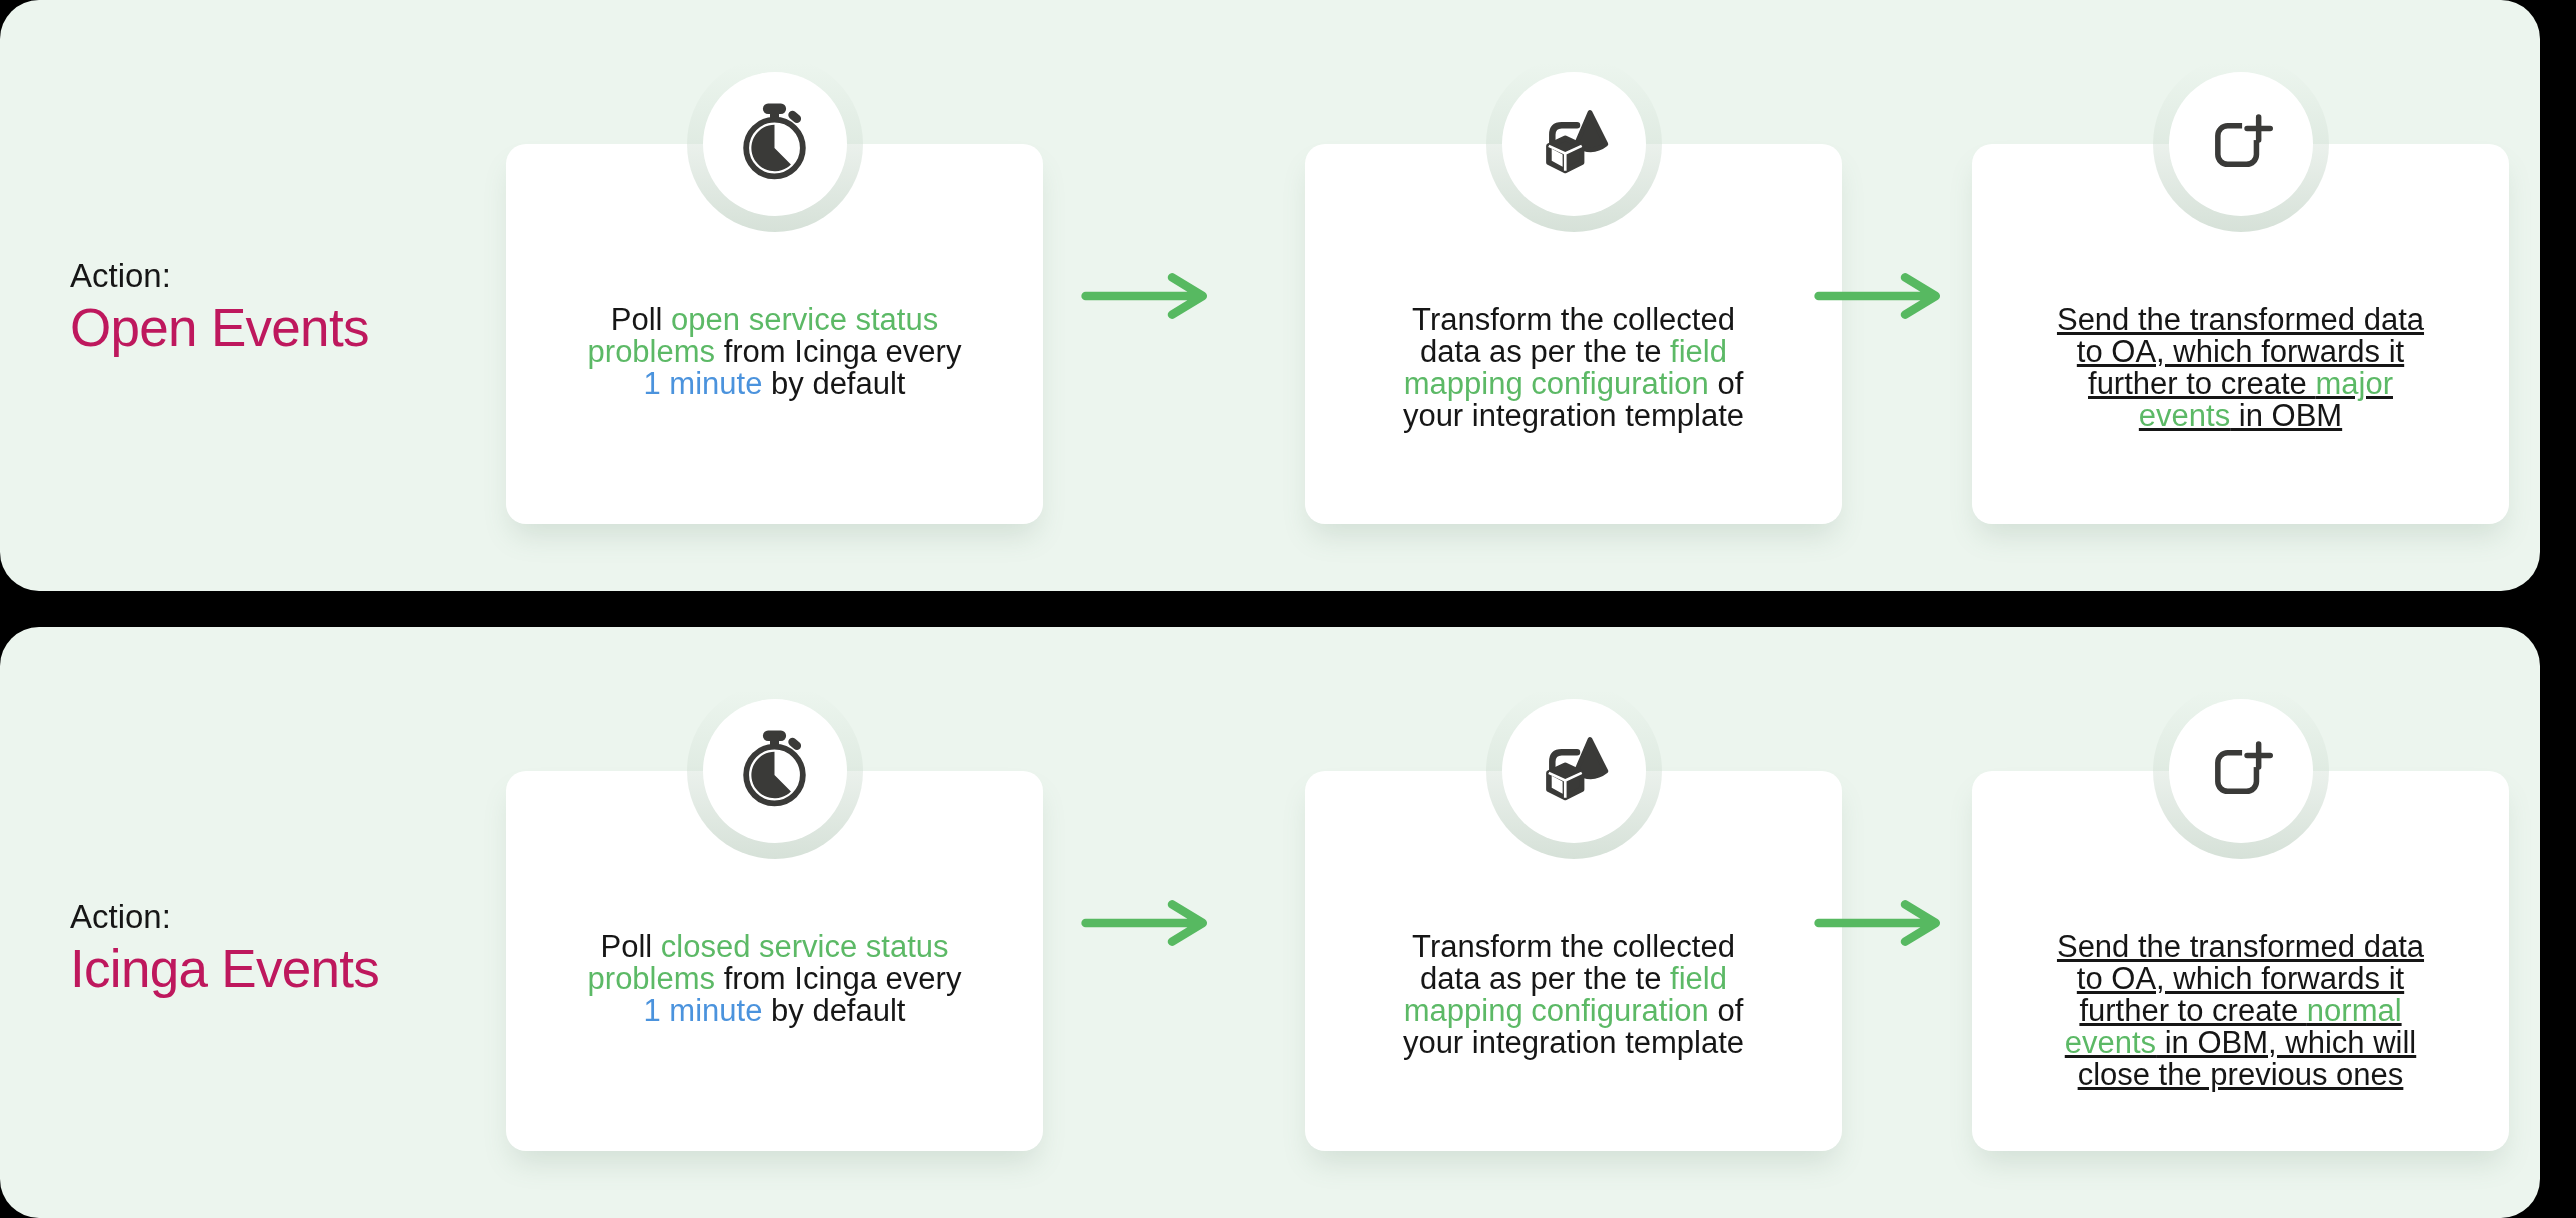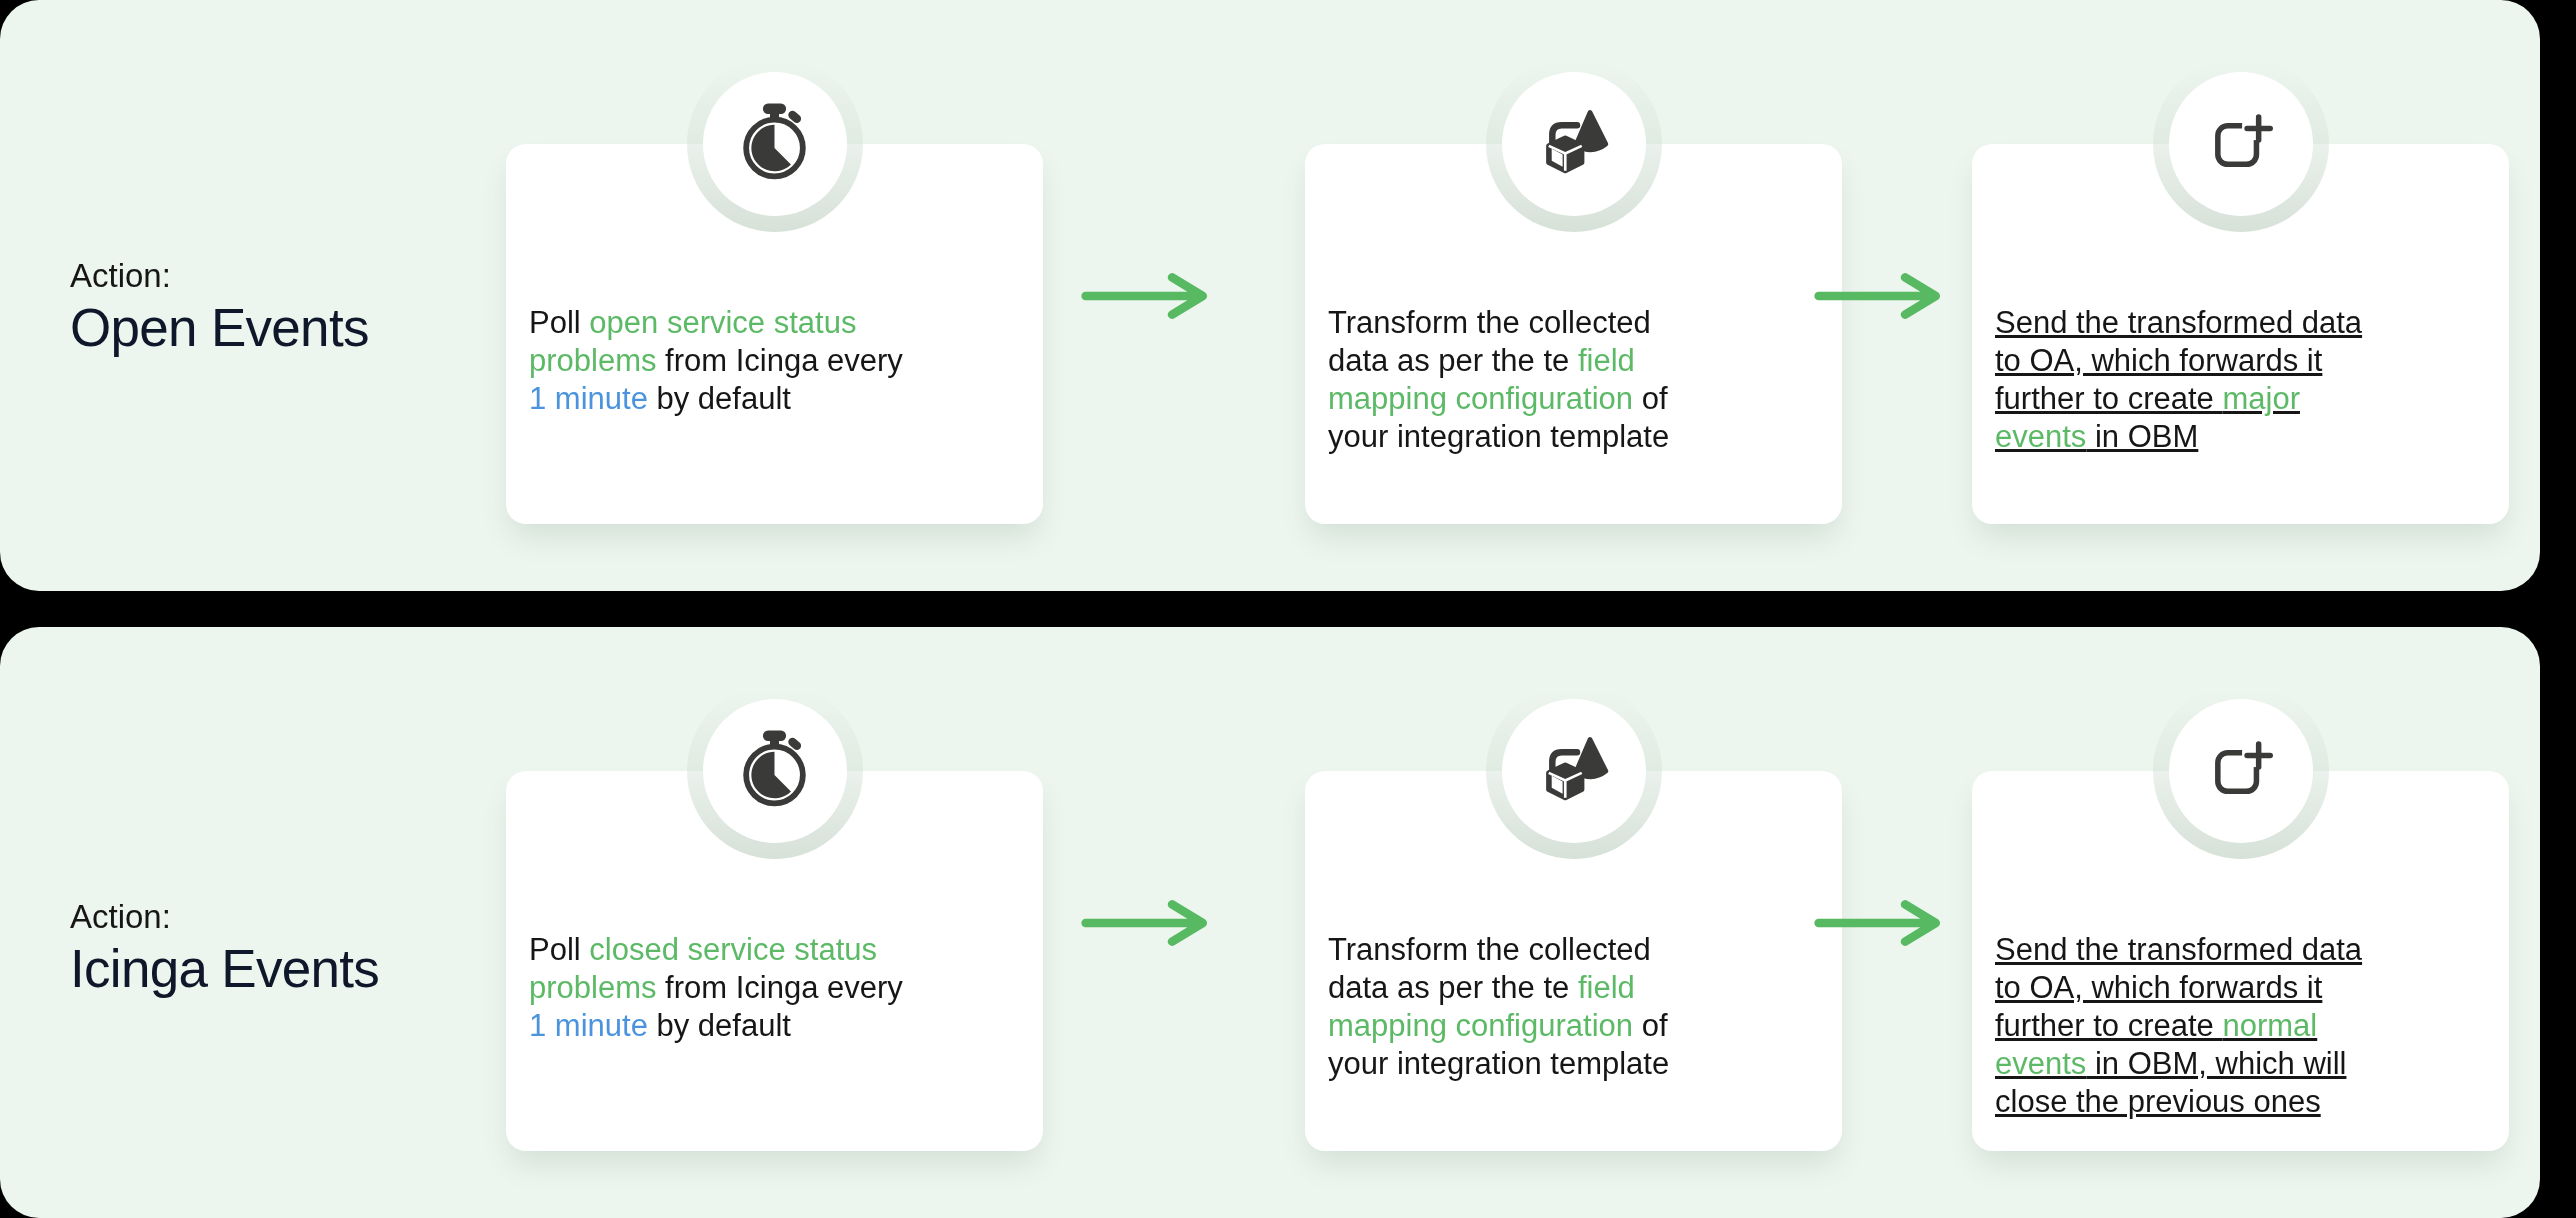--- a/index.html
+++ b/index.html
@@ -34,21 +34,21 @@
   .panel-closed .action { top: 268px; }
   .action-prefix {
     font-size: 33px;
     line-height: 43px;
     color: #161616;
   }
   .action-name {
     font-size: 53px;
     line-height: 61px;
     letter-spacing: -0.7px;
-    color: #0f172a;
+    color: #be185d;
   }
 
   .card {
     position: absolute;
     top: 144px;
     width: 537px;
     height: 380px;
     background: #ffffff;
     border-radius: 20px;
     box-shadow: 0 17.4px 29px -6.7px rgba(96, 128, 106, 0.18);
@@ -78,21 +78,22 @@
     display: flex;
     align-items: center;
     justify-content: center;
   }
   .badge-inner svg { display: block; transform: translateY(-2.7px); }
 
   .card-text {
     margin: 0;
     padding: 160px 23px 0 23px;
     font-size: 31px;
-    line-height: 38px;
+    line-height: 32px;
+    text-align: center;
     white-space: pre-line;
     color: #161616;
   }
   .seg-dark  { color: #161616; }
   .seg-green { color: #5cb966; }
   .seg-blue  { color: #4b93dd; margin-top: 8px; }
 
   .arrow {
     position: absolute;
     top: 272px;

